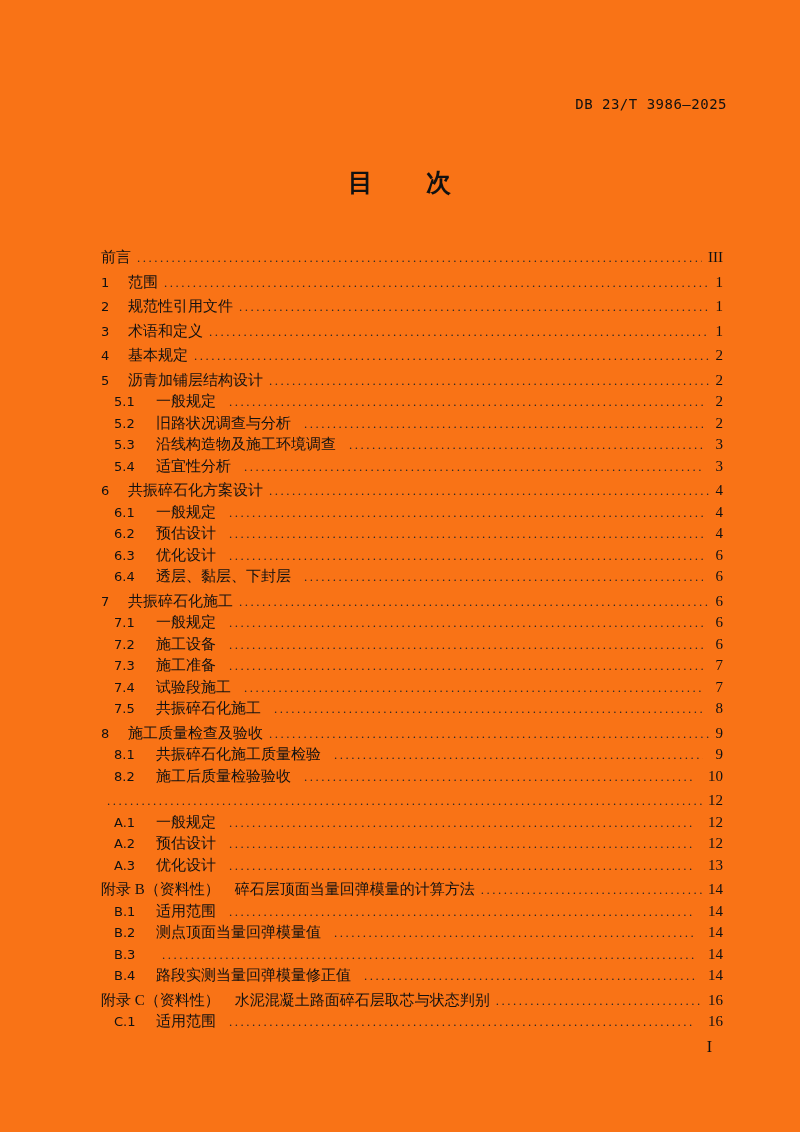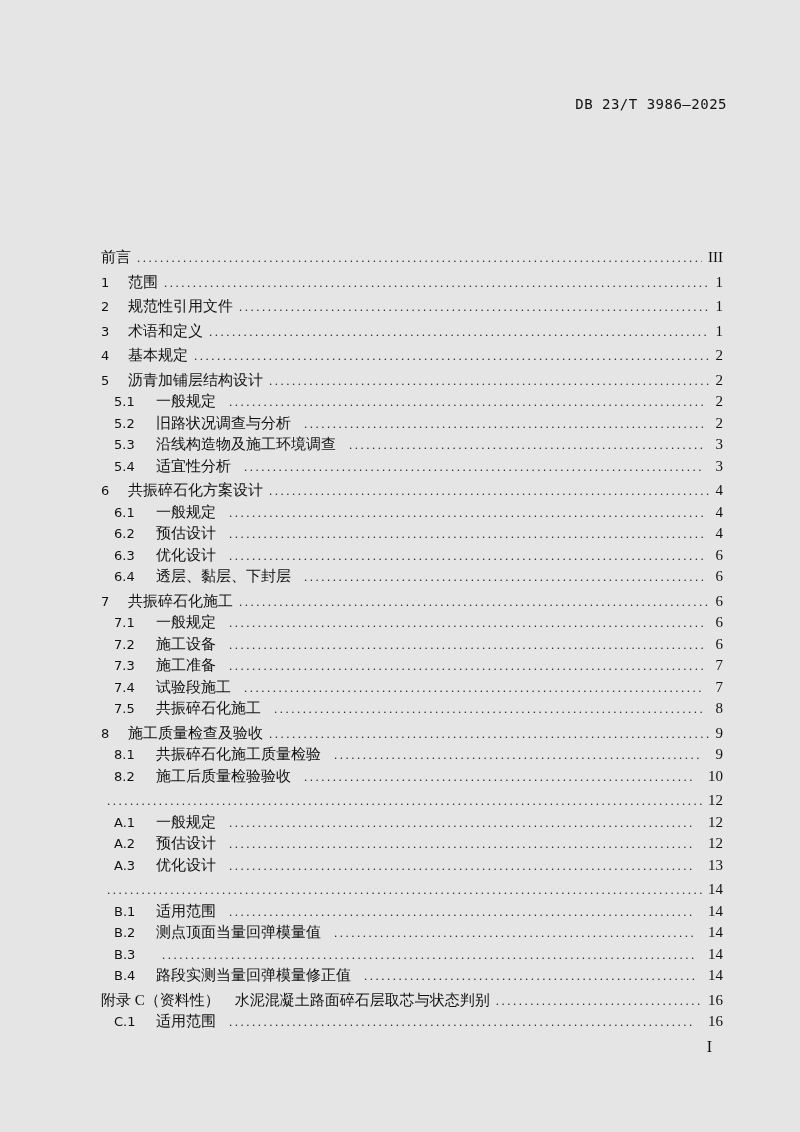--- a/index.html
+++ b/index.html
@@ -1,19 +1,19 @@
 <!DOCTYPE html>
 <html><head>
 <meta charset="utf-8">
 <style>
   html,body{margin:0;padding:0;background:#fff;}
   .page{
     position:relative;
     width:800px;height:1132px;
-    background:#e5e5e5;
+    background:#f97316;
     color:#1a1a1a;
     font-family:"Liberation Serif","DejaVu Serif",serif;
     overflow:hidden;
   }
   .doc-code{
     position:absolute;
     top:96px;right:73px;
     font-family:"DejaVu Sans Mono","Liberation Mono",monospace;
     font-size:14px;
     letter-spacing:0.5px;
@@ -77,20 +77,21 @@
     color:#111;
   }
 </style>
 </head>
 <body>
 
 <div class="page">
 
   <div class="doc-code">DB 23/T 3986—2025</div>
 
+  <div class="doc-title">目　　次</div>
 
   <div class="toc">
       <div class="toc-row chapter">
       <span class="toc-num"></span>
       <span class="toc-label">前言</span>
       <span class="toc-dots">............................................................................................................................................................................................................................................................................................................</span>
       <span class="toc-page">III</span>
     </div>
       <div class="toc-row chapter">
       <span class="toc-num">1</span>
@@ -248,20 +249,21 @@
       <span class="toc-page">12</span>
     </div>
       <div class="toc-row section">
       <span class="toc-num">A.3</span>
       <span class="toc-label">优化设计</span>
       <span class="toc-dots">............................................................................................................................................................................................................................................................................................................</span>
       <span class="toc-page">13</span>
     </div>
       <div class="toc-row chapter">
       <span class="toc-num"></span>
+      <span class="toc-label">附录 B（资料性）　碎石层顶面当量回弹模量的计算方法</span>
       <span class="toc-dots">............................................................................................................................................................................................................................................................................................................</span>
       <span class="toc-page">14</span>
     </div>
       <div class="toc-row section">
       <span class="toc-num">B.1</span>
       <span class="toc-label">适用范围</span>
       <span class="toc-dots">............................................................................................................................................................................................................................................................................................................</span>
       <span class="toc-page">14</span>
     </div>
       <div class="toc-row section">

